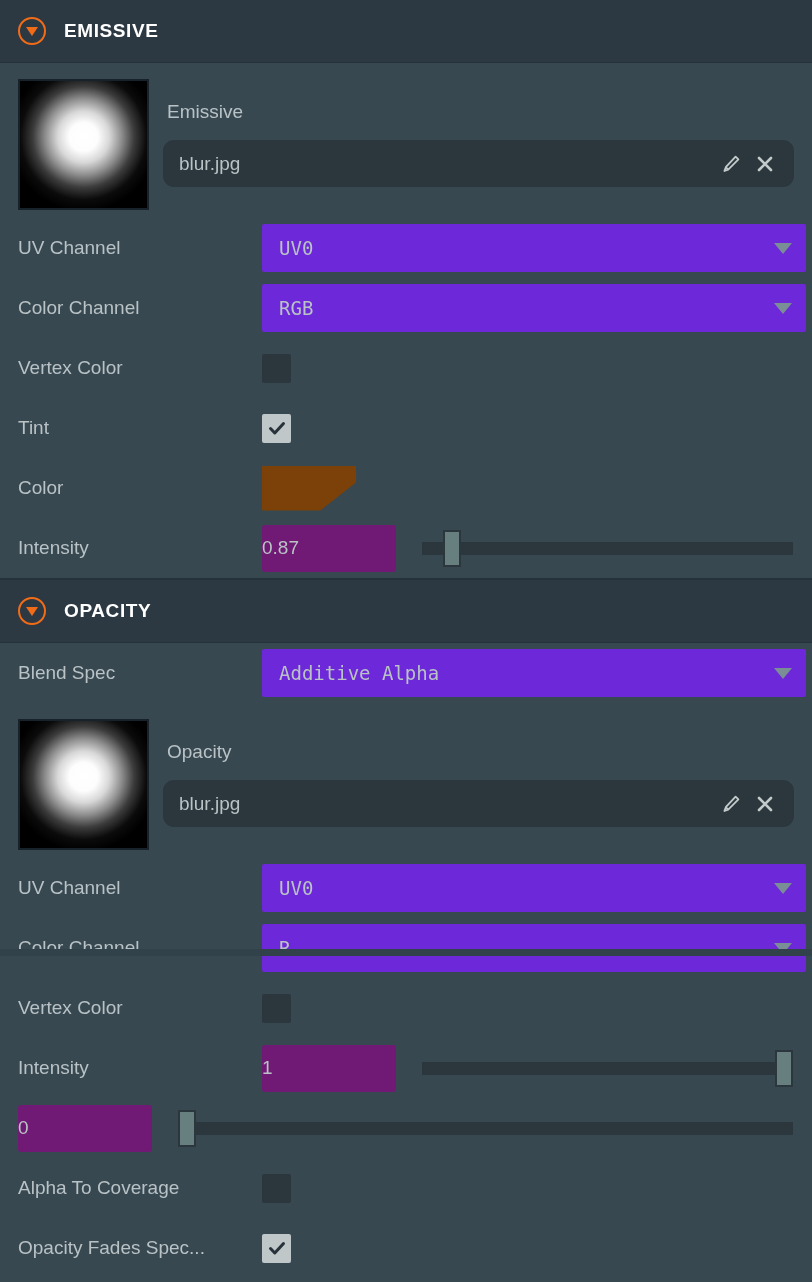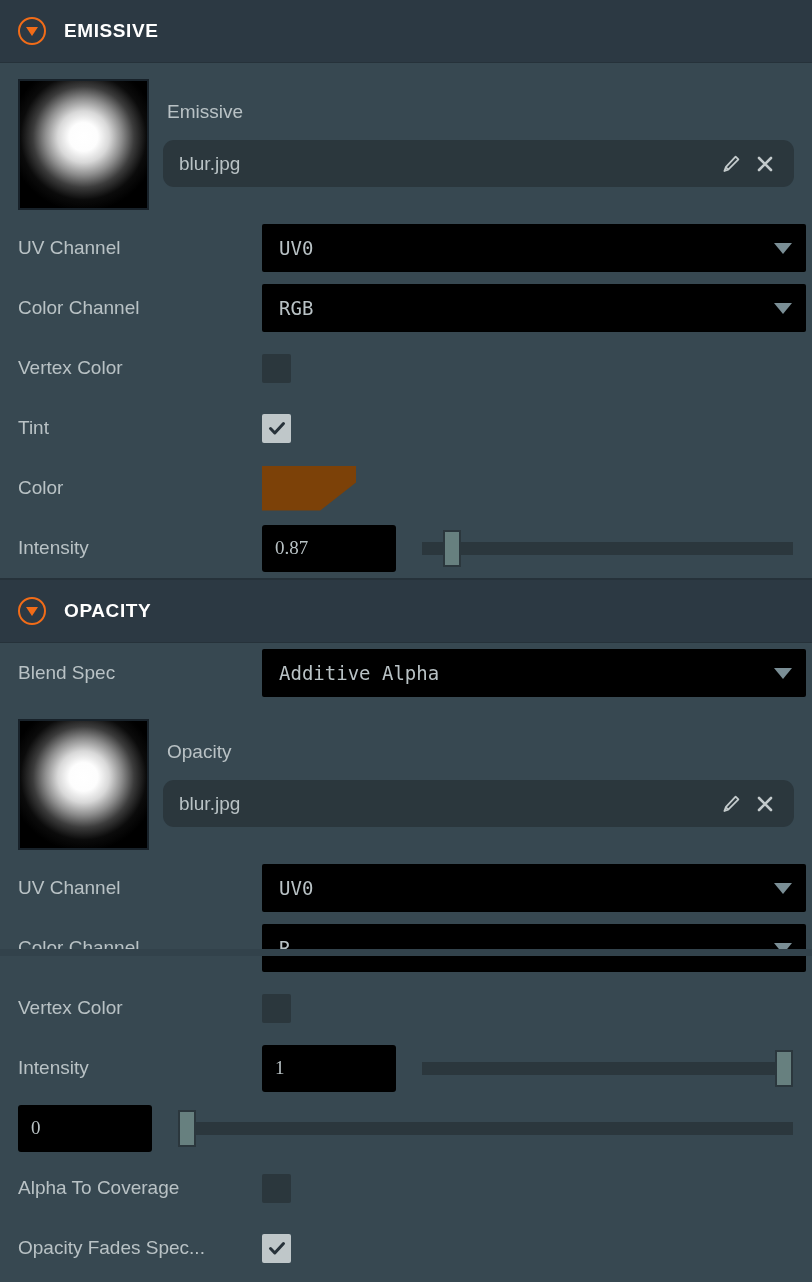--- a/index.html
+++ b/index.html
@@ -120,21 +120,21 @@
     align-items: center;
     justify-content: center;
     flex: 0 0 auto;
   }
   .icon-btn svg { display: block; }
 
   
   .dropdown {
     position: relative;
     height: 48px;
-    background: #000000;
+    background: #6d28d9;
     flex: 1 1 auto;
     margin-right: 6px;
     display: flex;
     align-items: center;
     padding: 0 14px 0 17px;
     border-radius: 2px;
   }
   .dropdown .dd-value {
     flex: 1 1 auto;
     color: #B9C2C5;
@@ -176,28 +176,28 @@
     position: absolute;
     inset: 0;
     clip-path: polygon(0 0, 100% 0, 100% 38%, 62% 100%, 0 100%);
   }
 
   
   .numfield {
     width: 134px;
     height: 47px;
     flex: 0 0 134px;
-    background: #000000;
+    background: #701a75;
     border-radius: 3px;
     display: flex;
     align-items: center;
-    padding-left: 13px;
+    padding-left: 0;
     color: #B9C2C5;
     font-size: 19px;
-    font-family: Liberation Serif, serif;
+    font-family: Liberation Sans, sans-serif;
   }
   .slider {
     position: relative;
     flex: 1 1 auto;
     height: 44px;
     margin-left: 26px;
     margin-right: 19px;
   }
   .slider .track {
     position: absolute;

